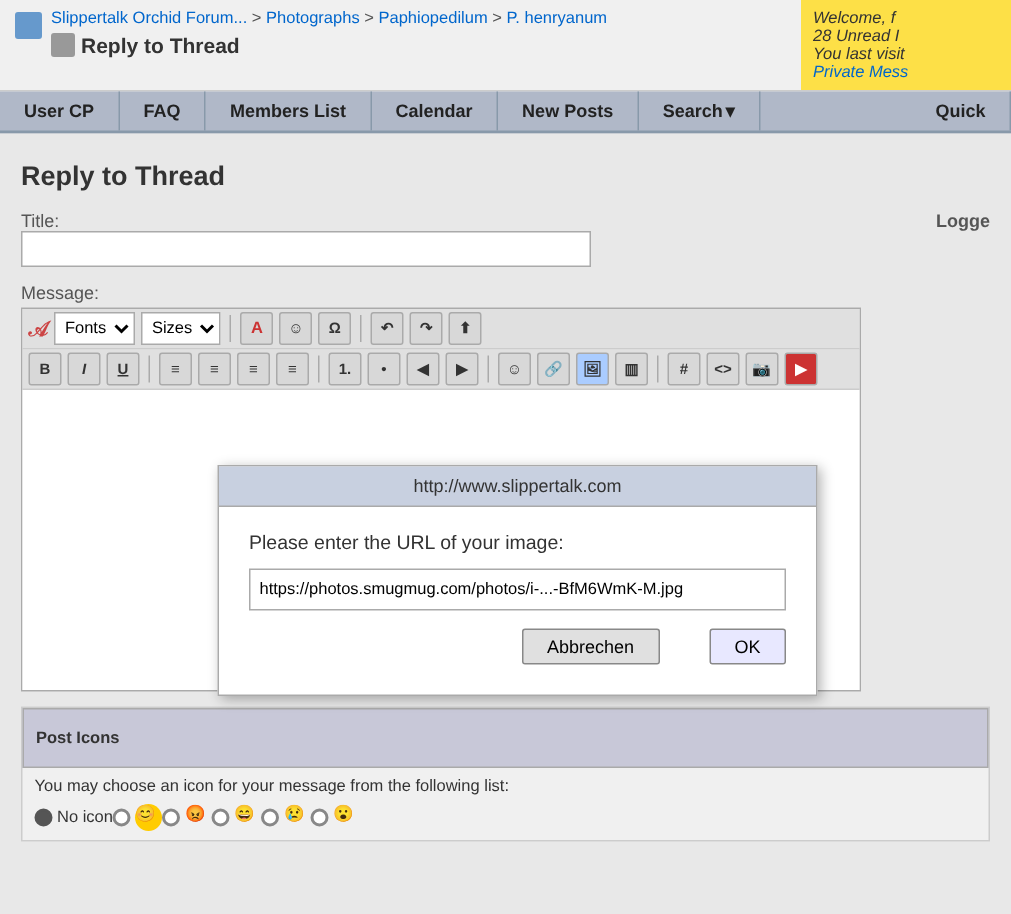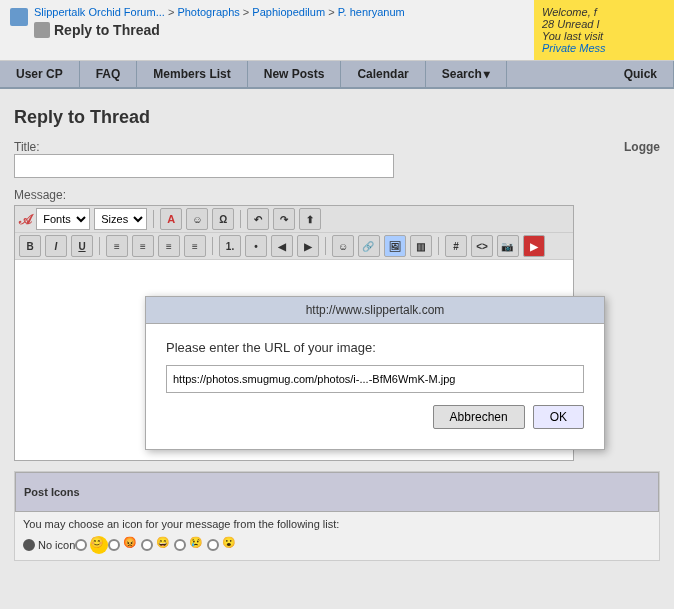--- a/index.html
+++ b/index.html
@@ -136,23 +136,23 @@
       padding: 4px;
       border: none;
       outline: none;
       font-size: 12px;
       position: relative;
     }
 
     
     .dialog-overlay {
       position: absolute;
-      top: 36px;
+      top: 50px;
       left: 130px;
-      width: 460px;
+      width: 400px;
       background: white;
       border: 1px solid #aaa;
       box-shadow: 2px 2px 8px rgba(0,0,0,0.3);
       z-index: 100;
     }
     .dialog-title-bar {
       background: #c8d0e0;
       padding: 6px 10px;
       font-size: 12px;
       color: #333;
@@ -181,20 +181,21 @@
       gap: 8px;
       margin-top: 12px;
     }
     .dialog-btn {
       padding: 4px 16px;
       font-size: 12px;
       border: 1px solid #888;
       background: #e0e0e0;
       cursor: pointer;
       border-radius: 2px;
+      margin-left: 25px;
     }
     .dialog-btn-ok {
       background: #e8e8ff;
     }
 
     
     .post-icons-section {
       margin-top: 8px;
       background: #f0f0f0;
       border: 1px solid #ccc;
@@ -270,22 +271,22 @@
     <div>28 Unread I</div>
     <div>You last visit</div>
     <a href="#">Private Mess</a>
   </div>
 </div>
 
 <div class="nav-bar">
   <div class="nav-item">User CP</div>
   <div class="nav-item">FAQ</div>
   <div class="nav-item">Members List</div>
+  <div class="nav-item">Calendar</div>
   <div class="nav-item">New Posts</div>
-  <div class="nav-item">Calendar</div>
   <div class="nav-item nav-item-search">
     <span>Search</span>
     <span>▾</span>
   </div>
   <div class="nav-spacer"></div>
   <div class="nav-item">Quick</div>
 </div>
 
 <div class="page-content">
   <div class="page-title">Reply to Thread</div>

